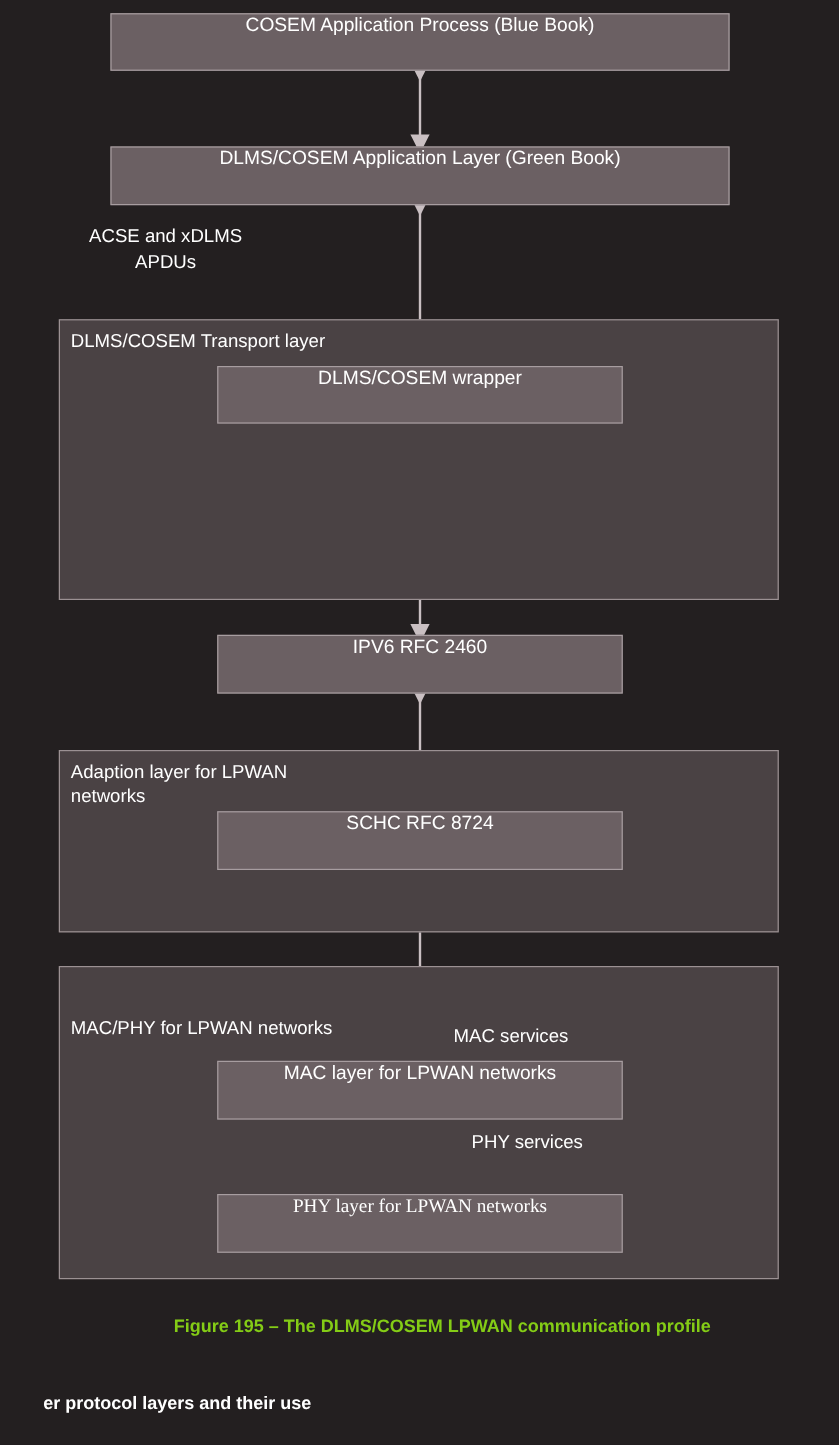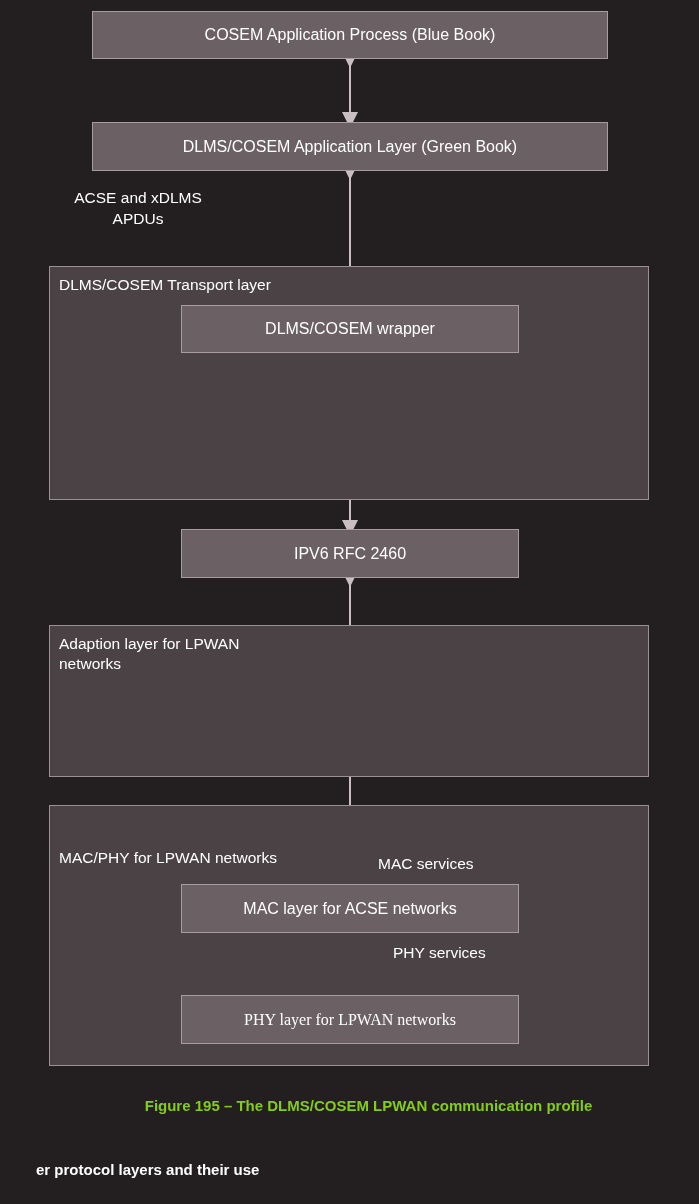--- a/index.html
+++ b/index.html
@@ -21,21 +21,21 @@
     top: 0;
     width: 699px;
     height: 1204px;
   }
   .box {
     position: absolute;
     box-sizing: border-box;
     background: #6b6063;
     border: 1px solid #a79da0;
     display: flex;
-    align-items: center;
+    align-items: flex-start;
     justify-content: center;
     text-align: center;
     font-size: 16px;
     color: #ffffff;
     line-height: 1.25;
   }
   .group {
     position: absolute;
     box-sizing: border-box;
     background: #4a4244;
@@ -125,28 +125,31 @@
 
 
   <div class="box" style="left:181px; top:529px; width:338px; height:49px;">
     <span>IPV6 RFC 2460</span>
   </div>
 
   <div class="group" style="left:49px; top:625px; width:600px; height:152px;"></div>
   <div class="group-label" style="left:59px; top:634px; width:300px;">Adaption layer for LPWAN
 networks</div>
 
+  <div class="box" style="left:181px; top:676px; width:338px; height:49px;">
+    <span>SCHC RFC 8724</span>
+  </div>
 
   <div class="group" style="left:49px; top:805px; width:600px; height:261px;"></div>
   <div class="group-label" style="left:59px; top:818px; width:340px;margin-top:30px;">MAC/PHY for LPWAN networks</div>
 
   <div class="free-label" style="left:378px; top:854px; width:180px; text-align:left;">MAC services</div>
 
   <div class="box" style="left:181px; top:884px; width:338px; height:49px;">
-    <span>MAC layer for ACSE networks</span>
+    <span>MAC layer for LPWAN networks</span>
   </div>
 
   <div class="free-label" style="left:393px; top:943px; width:180px; text-align:left;">PHY services</div>
 
   <div class="box" style="left:181px; top:995px; width:338px; height:49px;font-family:Liberation Serif, serif;">
     <span>PHY layer for LPWAN networks</span>
   </div>
 
   <div class="caption" style="top:1097px;">Figure 195 – The DLMS/COSEM LPWAN communication profile</div>
 

